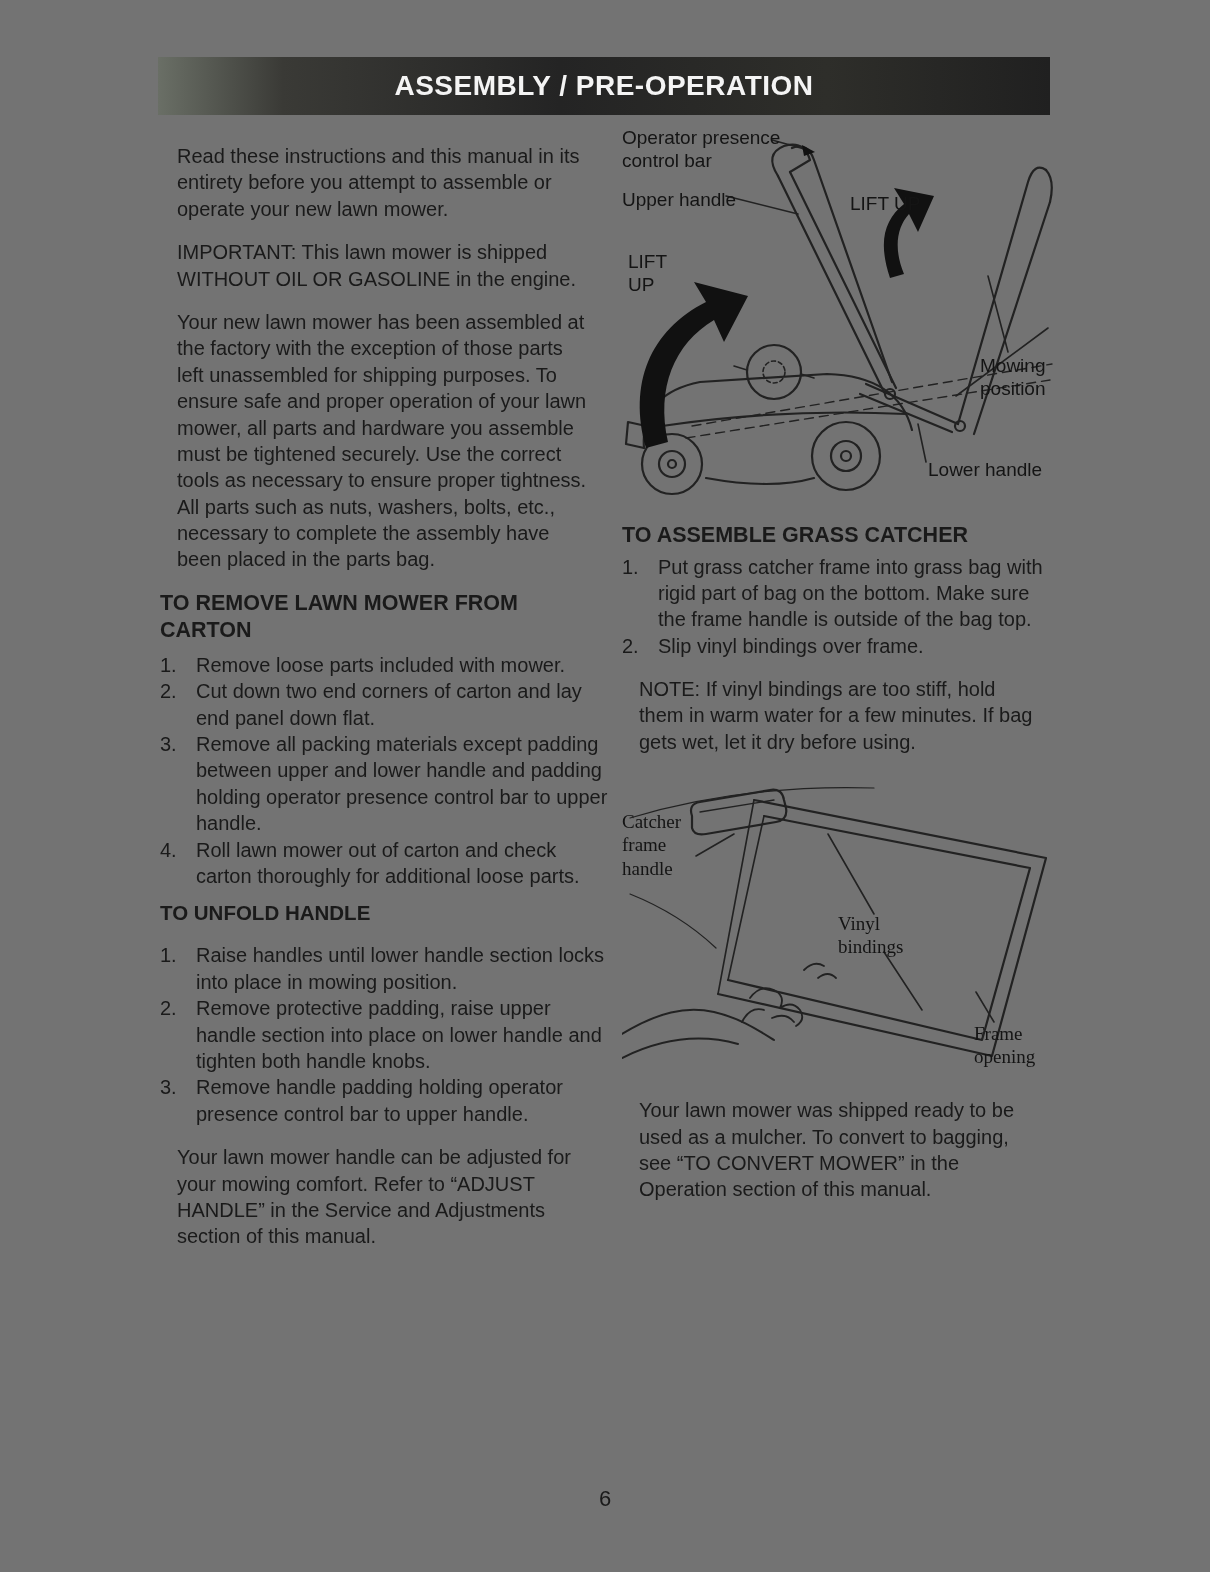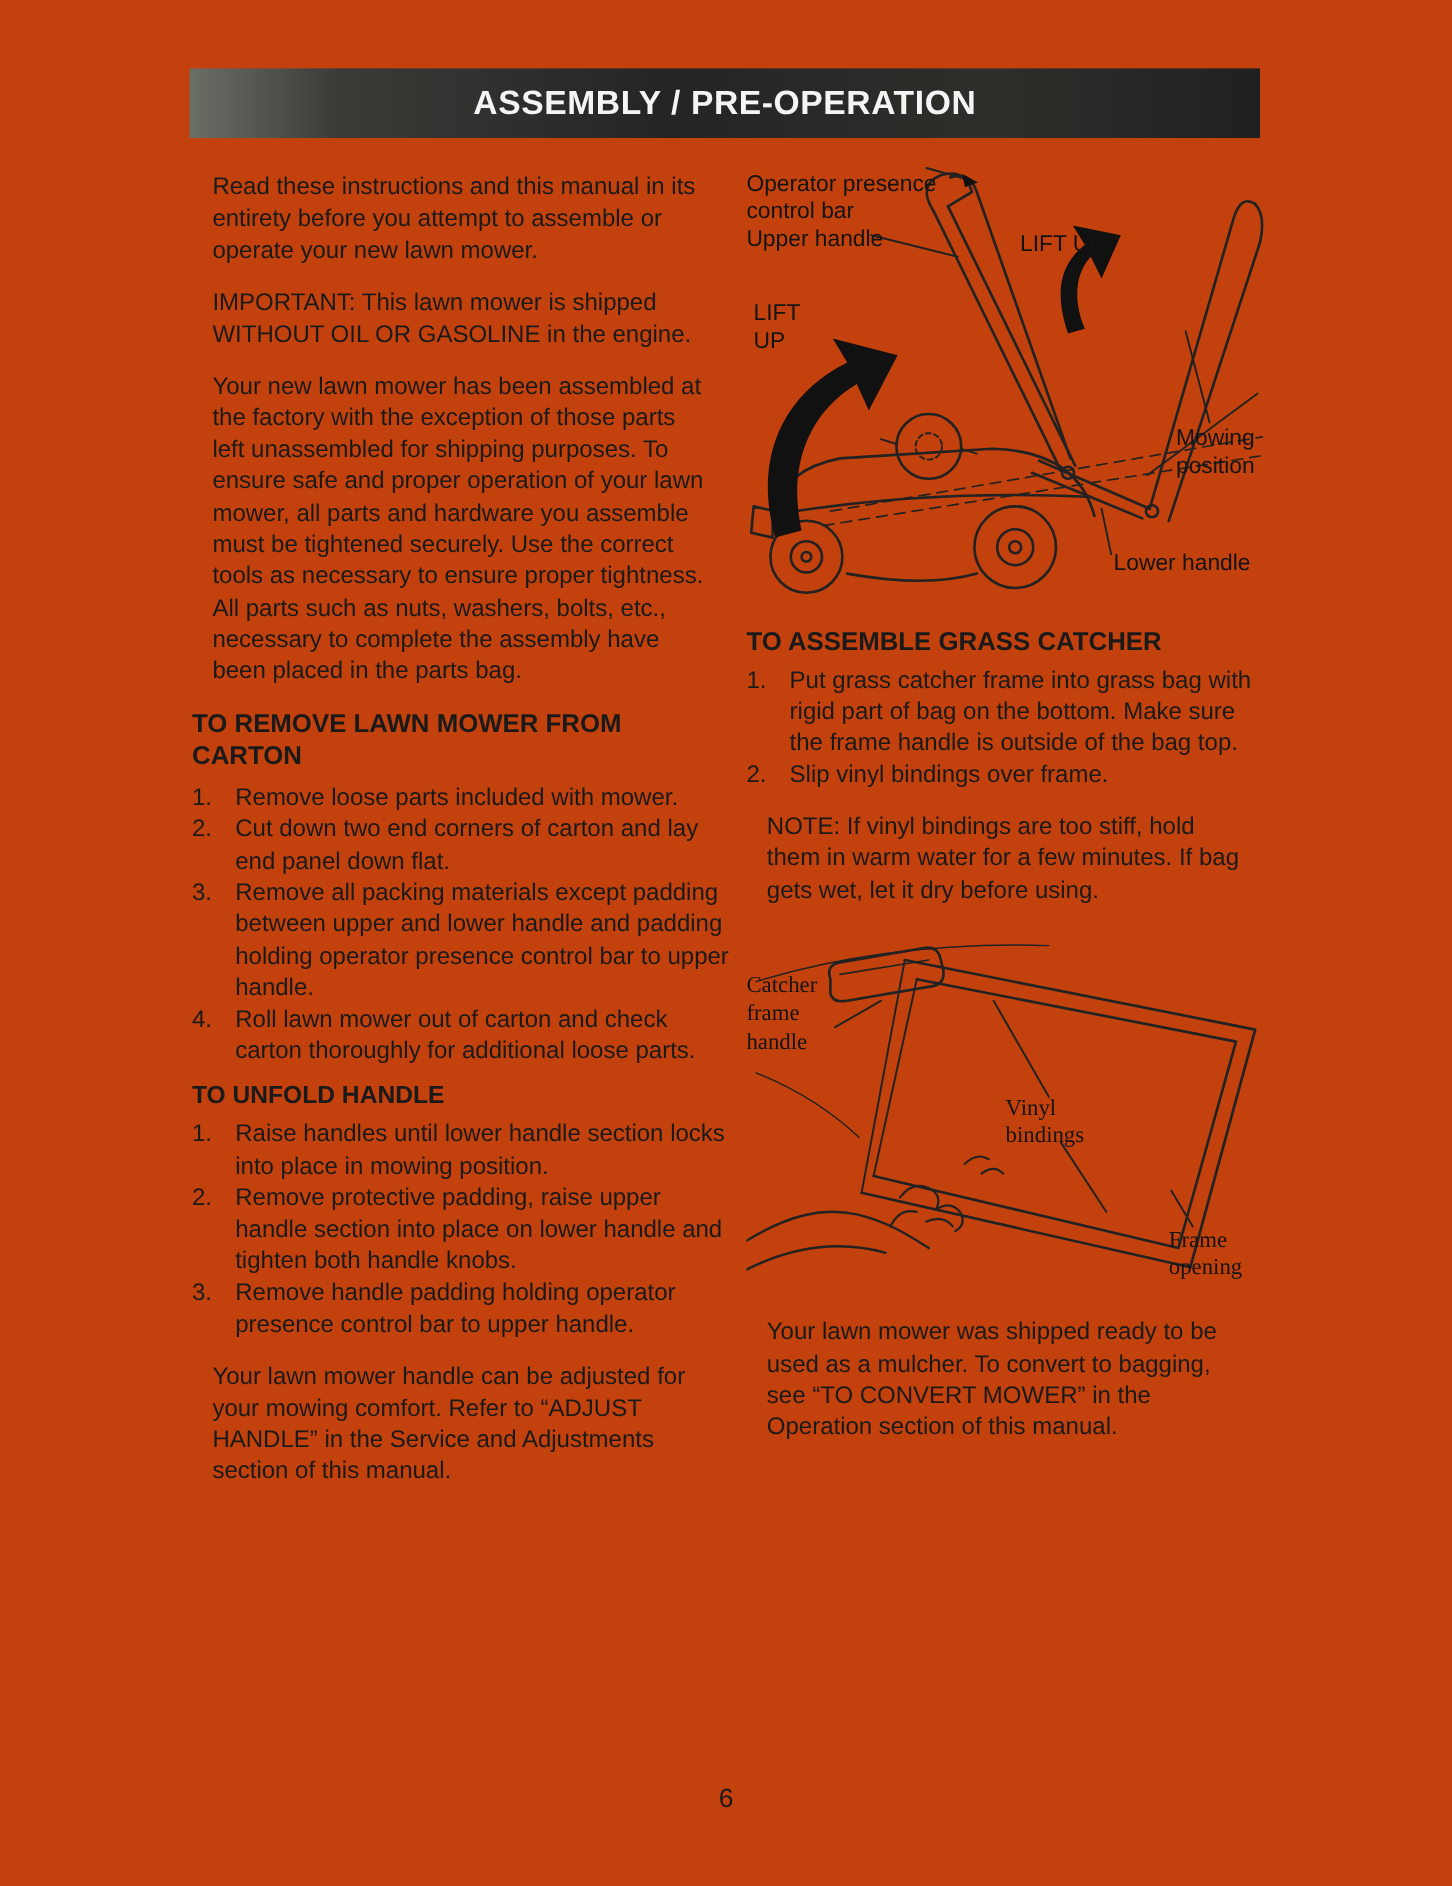--- a/index.html
+++ b/index.html
@@ -3,39 +3,39 @@
 <meta charset="utf-8">
 <style>
   * { margin:0; padding:0; box-sizing:border-box; }
   html,body { background:#ffffff; }
   body {
     width:1210px; height:1572px; position:relative;
     font-family:"Liberation Sans", sans-serif;
     color:#1a1a1a;
     -webkit-font-smoothing:antialiased;
   }
-  .page { position:absolute; inset:0; background:#c2410c; }
+  .page { position:absolute; inset:0; background:#737373; }
 
   .banner {
     position:absolute; left:158px; top:57px; width:892px; height:58px;
     background:linear-gradient(90deg,#6a6f66 0%,#3a3a36 14%,#242424 45%,#2e2e2a 75%,#202020 100%);
     display:flex; align-items:center; justify-content:center;
   }
   .banner span {
     color:#f4f4f4; font-weight:bold; font-size:28px; letter-spacing:0.5px;
   }
 
   .col-left  { position:absolute; left:160px; top:126px; width:450px; font-size:20px; line-height:1.32; }
   .col-right { position:absolute; left:622px; top:126px; width:432px; font-size:20px; line-height:1.32; }
 
   .para { margin:17px; }
   .gap-after { margin-bottom:7px; }
   .h1 { font-weight:bold; font-size:21.5px; line-height:1.28; white-space:pre-line; margin:16px 0 7px 0; }
   .h1.tight { margin:14px 0 4px 0; }
-  .h2 { font-weight:bold; font-size:20.5px; margin:10px 0 6px 0; }
+  .h2 { font-weight:bold; font-size:20.5px; margin:10px 0 16px 0; }
   b.lbl { font-weight:normal; }
 
   .steps { margin:1px 0 2px 0; }
   .step { display:flex; margin:0; }
   .step .n { flex:0 0 36px; }
   .step .t { flex:1; }
 
   .fig { position:relative; }
   .fig svg { position:absolute; inset:0; }
   .fig-label {
@@ -144,21 +144,21 @@
 
         <path d="M 24 322 C 6 258 28 204 84 176 L 72 156 L 126 170 L 102 216 L 92 194 C 52 218 34 262 46 316 Z" fill="#111" stroke="none"></path>
         <path d="M 268 152 C 256 116 262 94 282 78 L 272 62 L 312 70 L 296 106 L 287 88 C 274 102 272 124 282 148 Z" fill="#111" stroke="none"></path>
 
         <path d="M 150 14 L 186 24" stroke-width="1.6"></path>
         <polygon points="193,26 180,19 182,30" fill="#111" stroke="none"></polygon>
         <path d="M 104 70 L 176 88" stroke-width="1.6"></path>
         <path d="M 386 226 L 366 150" stroke-width="1.6"></path>
         <path d="M 304 336 L 296 298" stroke-width="1.6"></path>
       </svg>
-      <div class="fig-label" style="left:0;top:16px;">Operator presence
+      <div class="fig-label" style="left:0;top:0;">Operator presence
 control bar</div>
       <div class="fig-label" style="left:0;top:62px;">Upper handle</div>
       <div class="fig-label" style="left:228px;top:66px;">LIFT UP</div>
       <div class="fig-label" style="left:6px;top:124px;">LIFT
 UP</div>
       <div class="fig-label" style="left:358px;top:228px;">Mowing
 position</div>
       <div class="fig-label" style="left:306px;top:332px;">Lower handle</div>
     </div>
 

